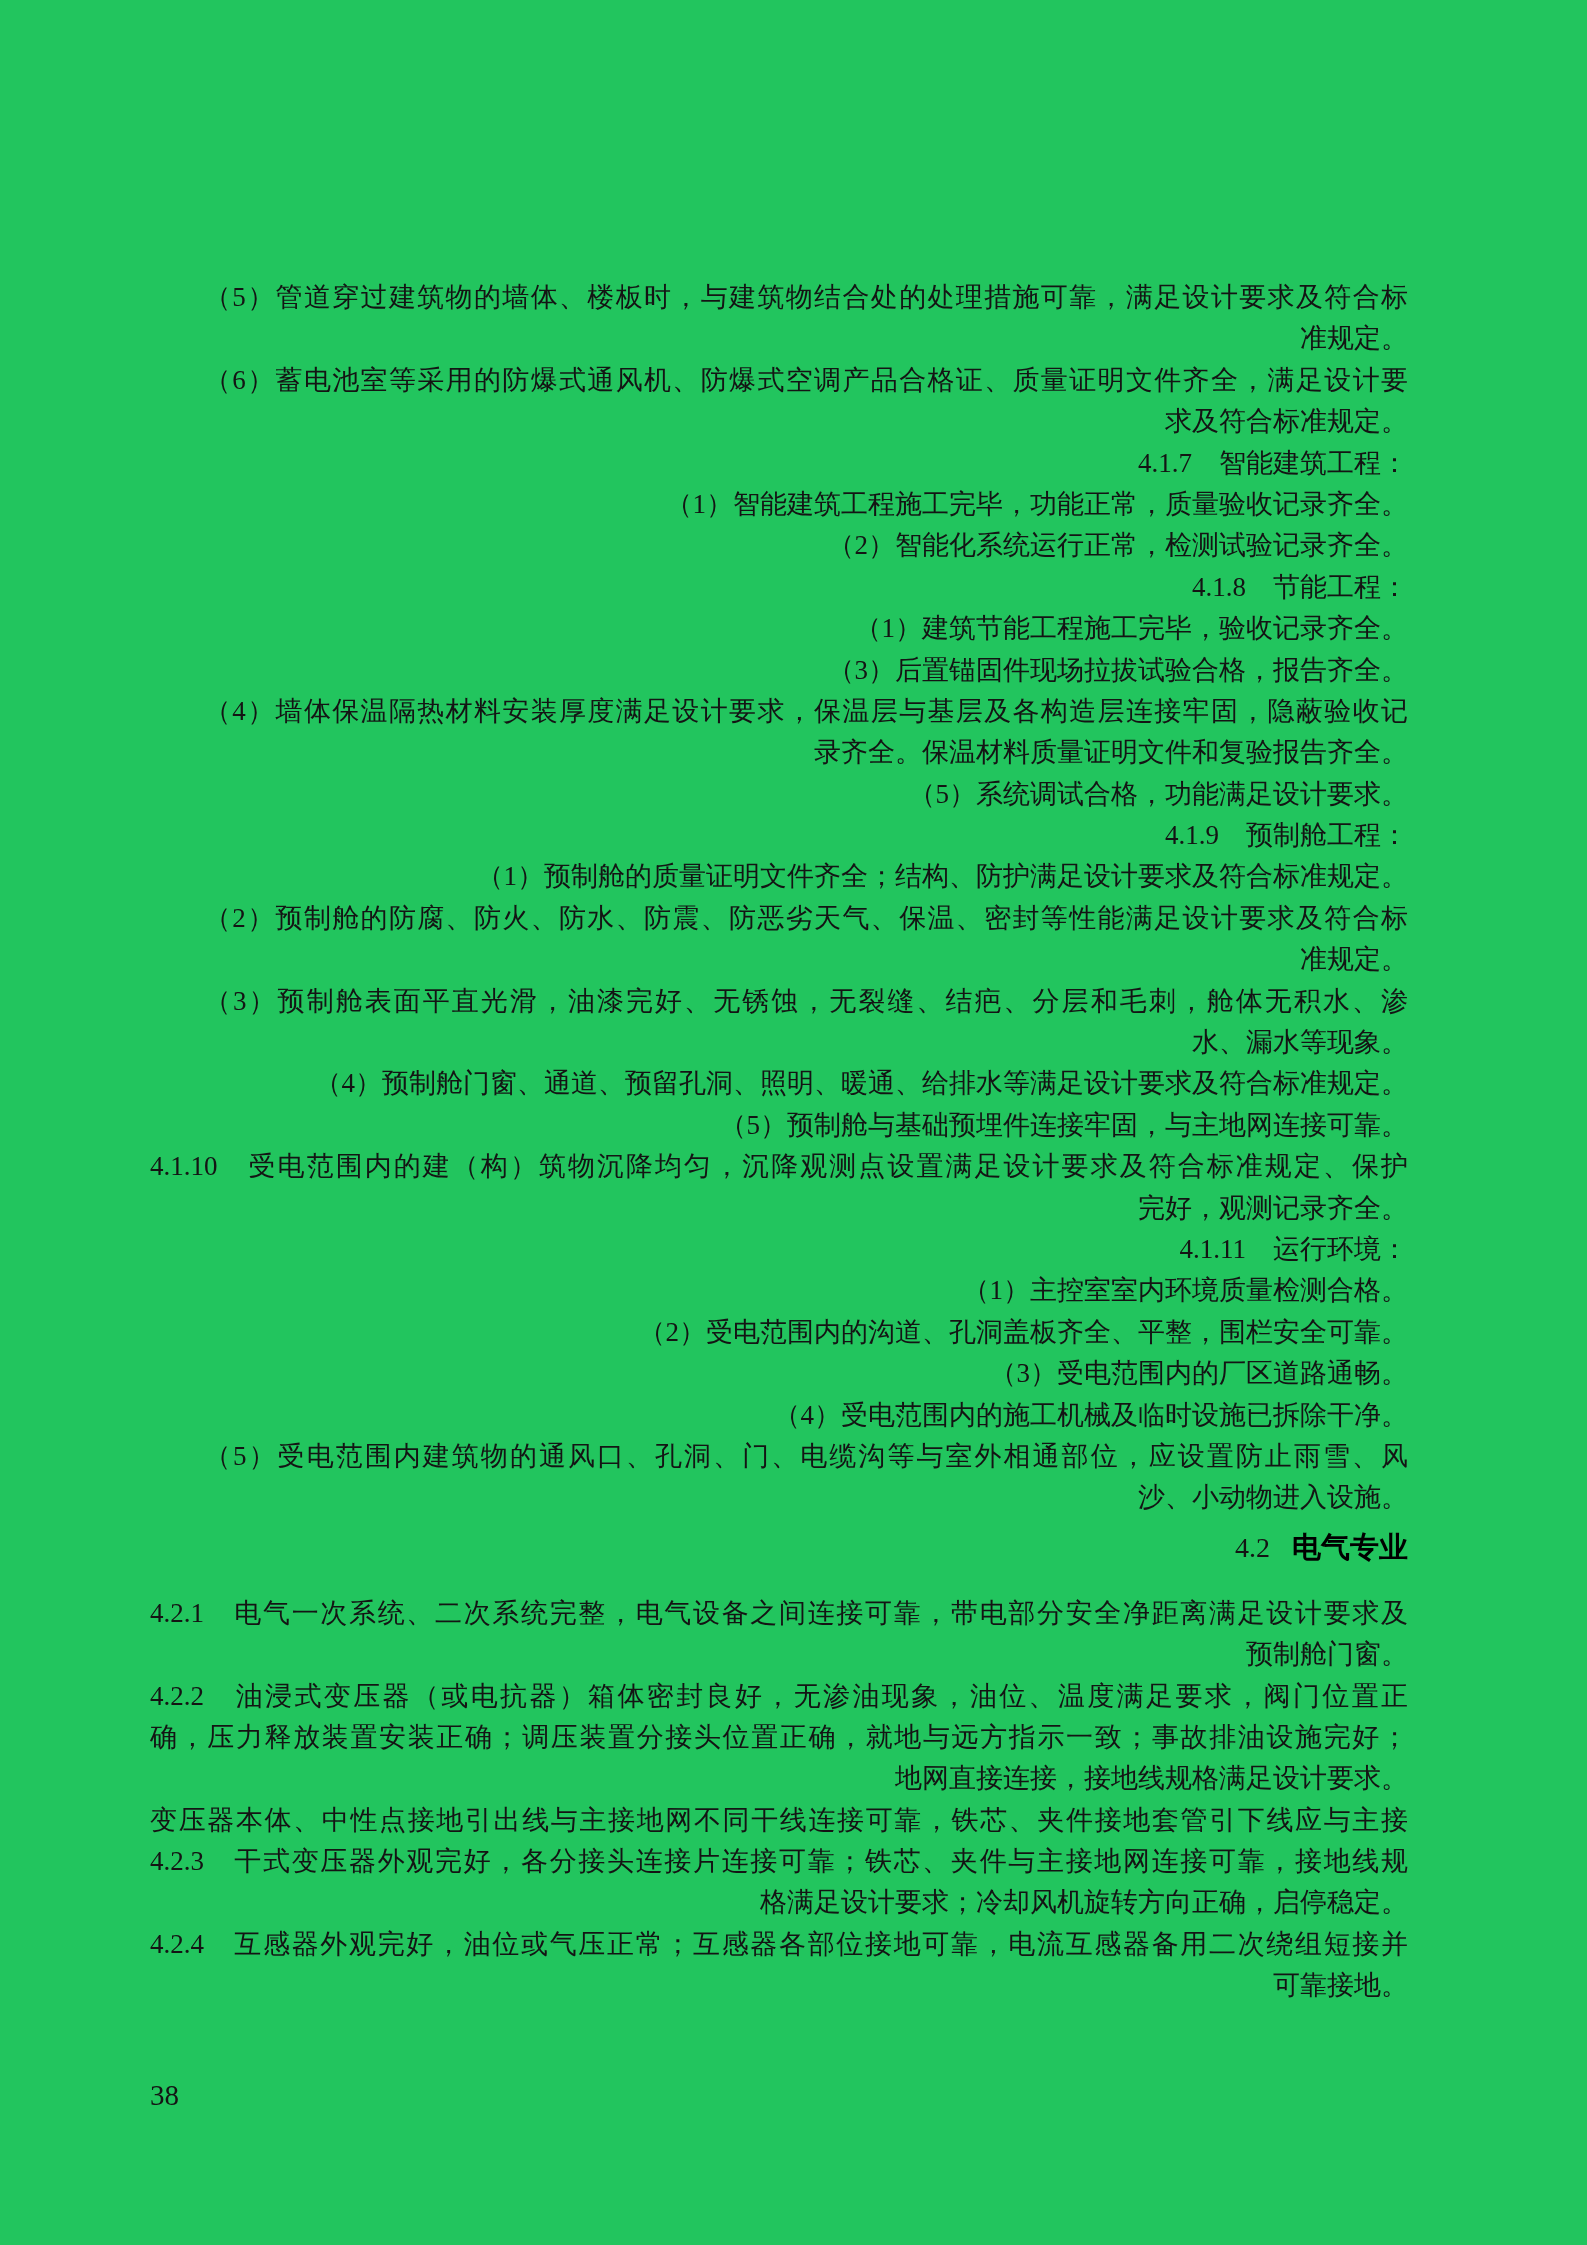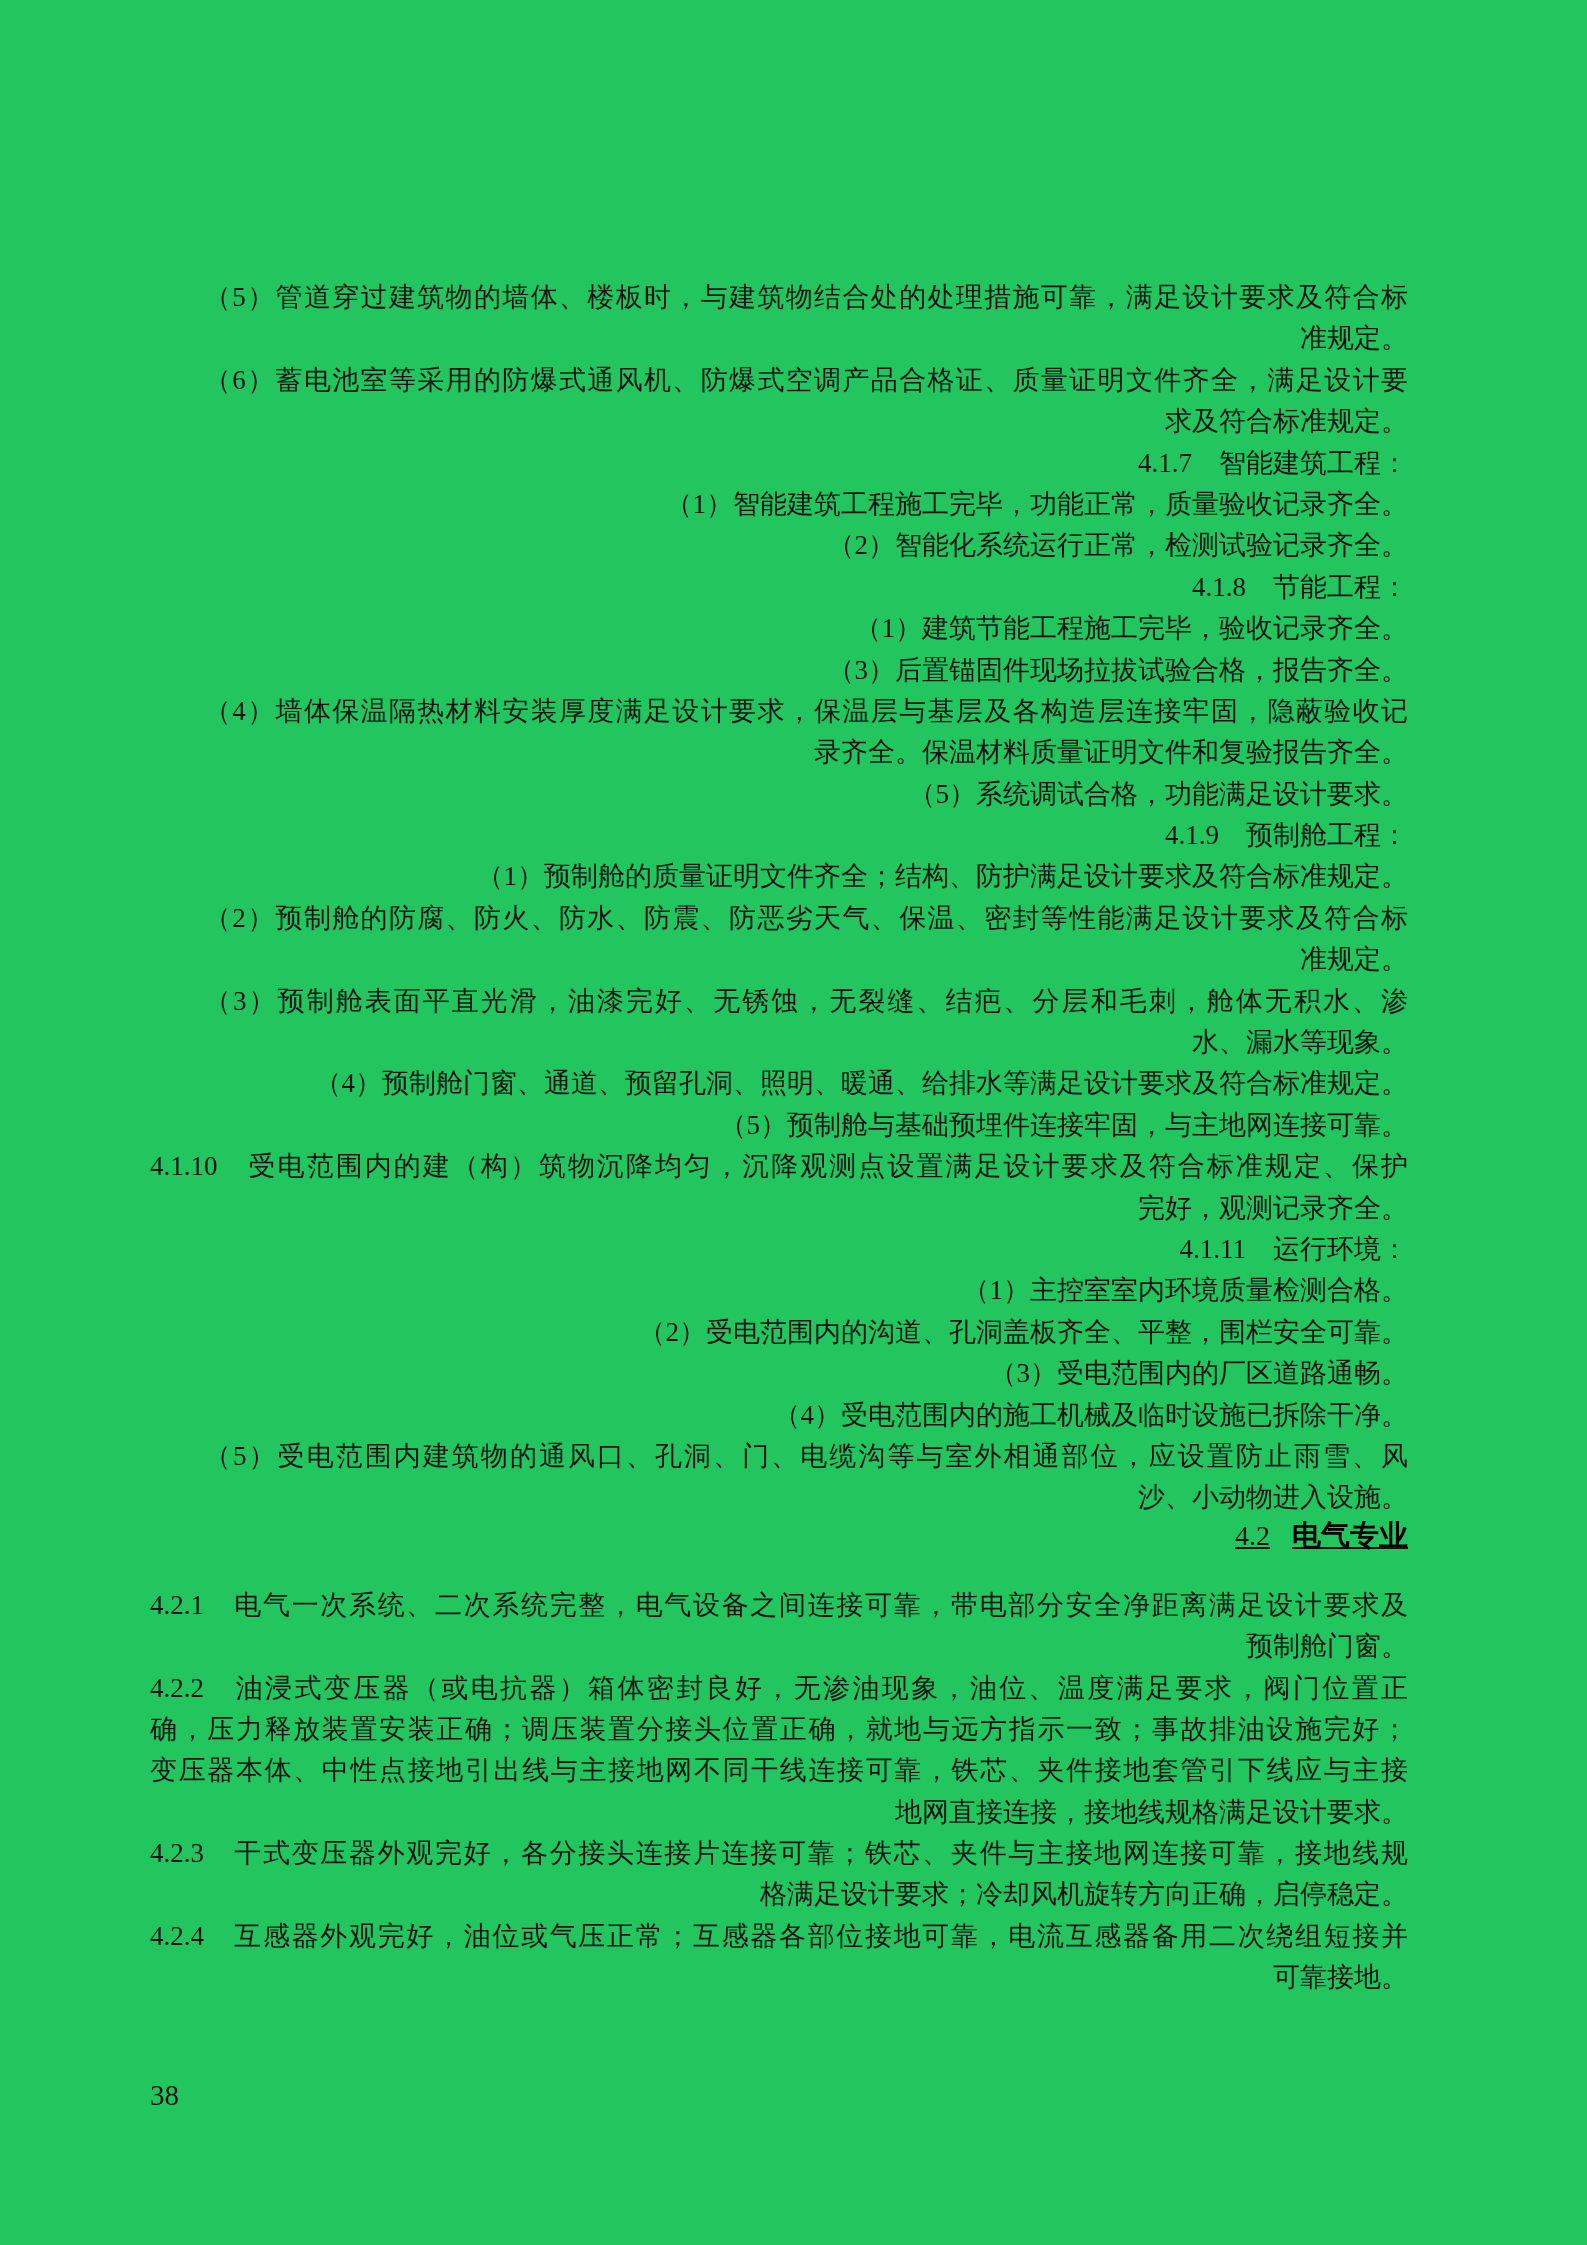--- a/index.html
+++ b/index.html
@@ -26,25 +26,24 @@
     overflow: hidden;
     text-align: right;
   }
   .ind { text-indent: 54px; }
   .jf {
     text-align: justify;
     text-align-last: justify;
     text-justify: inter-character;
   }
   .sec-heading {
-    margin-top: 2px;
+    margin-top: 10px;
     margin-bottom: 22px;
     height: 42px;
-    line-height: 28px;
-    text-decoration: underline;
+    line-height: 36px;
   }
   .sec-num {
     font-size: 28px;
     font-family: "Liberation Serif", "DejaVu Serif", serif;
   }
   .sec-title {
     font-size: 29px;
     font-weight: bold;
     font-family: "Liberation Sans", "DejaVu Sans", sans-serif;
     margin-left: 22px;
@@ -95,22 +94,22 @@
     <div class="ln">沙、小动物进入设施。</div>
 
     <div class="ln sec-heading">
       <span class="sec-num">4.2</span><span class="sec-title">电气专业</span>
     </div>
 
     <div class="ln jf">4.2.1　电气一次系统、二次系统完整，电气设备之间连接可靠，带电部分安全净距离满足设计要求及</div>
     <div class="ln">预制舱门窗。</div>
     <div class="ln jf">4.2.2　油浸式变压器（或电抗器）箱体密封良好，无渗油现象，油位、温度满足要求，阀门位置正</div>
     <div class="ln jf">确，压力释放装置安装正确；调压装置分接头位置正确，就地与远方指示一致；事故排油设施完好；</div>
+    <div class="ln">地网直接连接，接地线规格满足设计要求。</div>
     <div class="ln jf">变压器本体、中性点接地引出线与主接地网不同干线连接可靠，铁芯、夹件接地套管引下线应与主接</div>
-    <div class="ln">地网直接连接，接地线规格满足设计要求。</div>
     <div class="ln jf">4.2.3　干式变压器外观完好，各分接头连接片连接可靠；铁芯、夹件与主接地网连接可靠，接地线规</div>
     <div class="ln">格满足设计要求；冷却风机旋转方向正确，启停稳定。</div>
     <div class="ln jf">4.2.4　互感器外观完好，油位或气压正常；互感器各部位接地可靠，电流互感器备用二次绕组短接并</div>
     <div class="ln">可靠接地。</div>
   </div>
 
   <div class="page-number">38</div>
 </div>
 
 </body></html>

